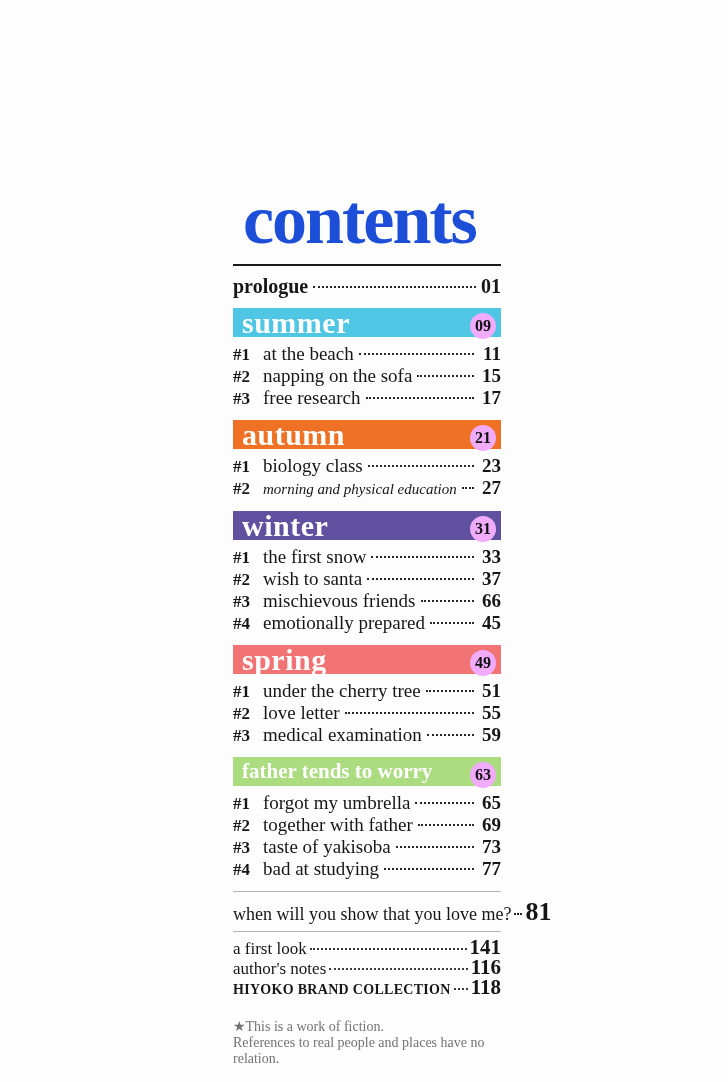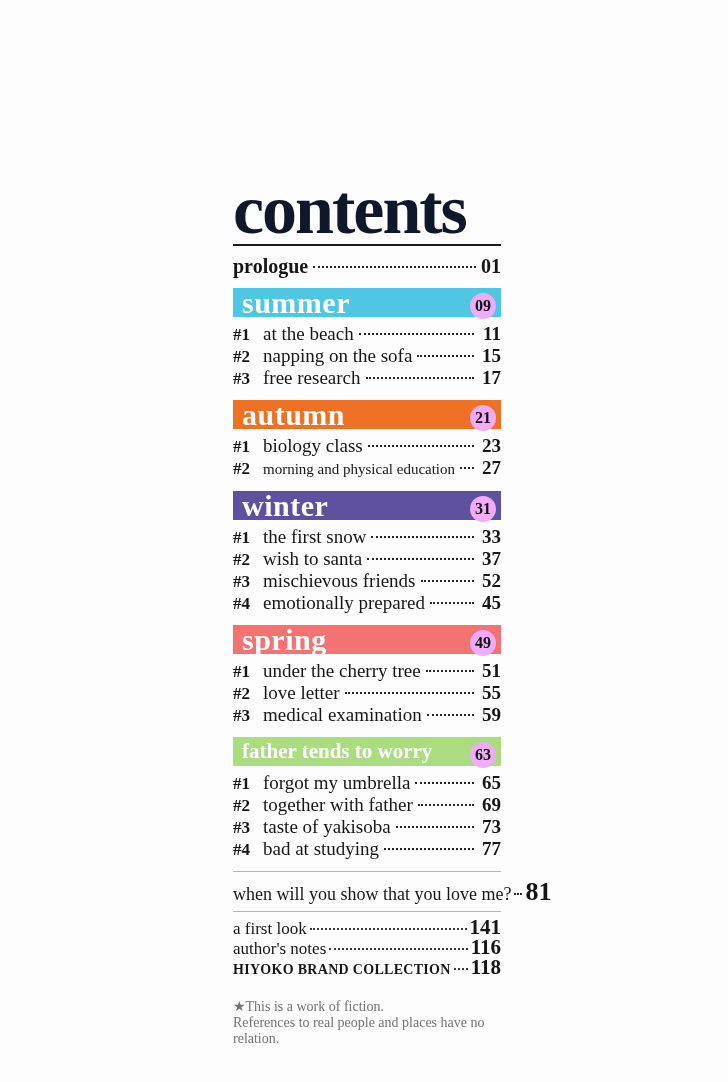--- a/index.html
+++ b/index.html
@@ -10,27 +10,27 @@
     font-family:"Liberation Serif", serif;
     color:#161616;
     overflow:hidden;
   }
   .col{
     position:absolute;
     left:233px;top:176px;
     width:268px;
   }
   h1.title{
-    margin:0;padding:0;
+    margin:10px;padding:0;
     font-size:70px;
     line-height:68px;
     height:68px;
     font-weight:bold;
     letter-spacing:-2px;
-    color:#0f172a;
+    color:#1d4ed8;
   }
   .title-rule{
     height:2px;background:#1a1a1a;margin-top:0px;
   }
   .row{display:flex;align-items:baseline;white-space:nowrap;}
   .leader{
     flex:1;
     margin:0 5px;
     border-bottom:2px dotted #262626;
     transform:translateY(-5px);
@@ -63,21 +63,21 @@
     text-align:center;
     line-height:26px;
     font-size:16px;
     font-weight:bold;
     color:#111111;
   }
   .chapters{margin-top:6px;}
   .chapter{line-height:21px;font-size:19px;}
   .cnum{font-weight:bold;font-size:17px;width:30px;flex:0 0 30px;}
   .ctitle{font-size:19px;}
-  .ctitle.small{font-size:15px;}
+  .ctitle.small{font-size:15px;font-style:italic;}
   .cpage{font-weight:bold;font-size:19px;min-width:22px;text-align:right;}
 
   .special-wrap{margin-top:2px;}
   .hr{height:1px;background:#b5b5b5;}
   .special{padding:5px 0 4px 0;font-size:18px;align-items:baseline;}
   .leader.sp{margin:0 3px;}
   .bignum{font-size:26px;font-weight:bold;}
 
   #extras{margin-top:6px;}
   .extra-row{line-height:19px;}
@@ -172,21 +172,21 @@
     <span class="cnum">#2</span>
     <span class="ctitle">wish to santa</span>
     <span class="leader"></span>
     <span class="cpage">37</span>
   </div>
 
   <div class="row chapter">
     <span class="cnum">#3</span>
     <span class="ctitle">mischievous friends</span>
     <span class="leader"></span>
-    <span class="cpage">52</span>
+    <span class="cpage">66</span>
   </div>
 
   <div class="row chapter">
     <span class="cnum">#4</span>
     <span class="ctitle">emotionally prepared</span>
     <span class="leader"></span>
     <span class="cpage">45</span>
   </div>
 </div>
   </section>

